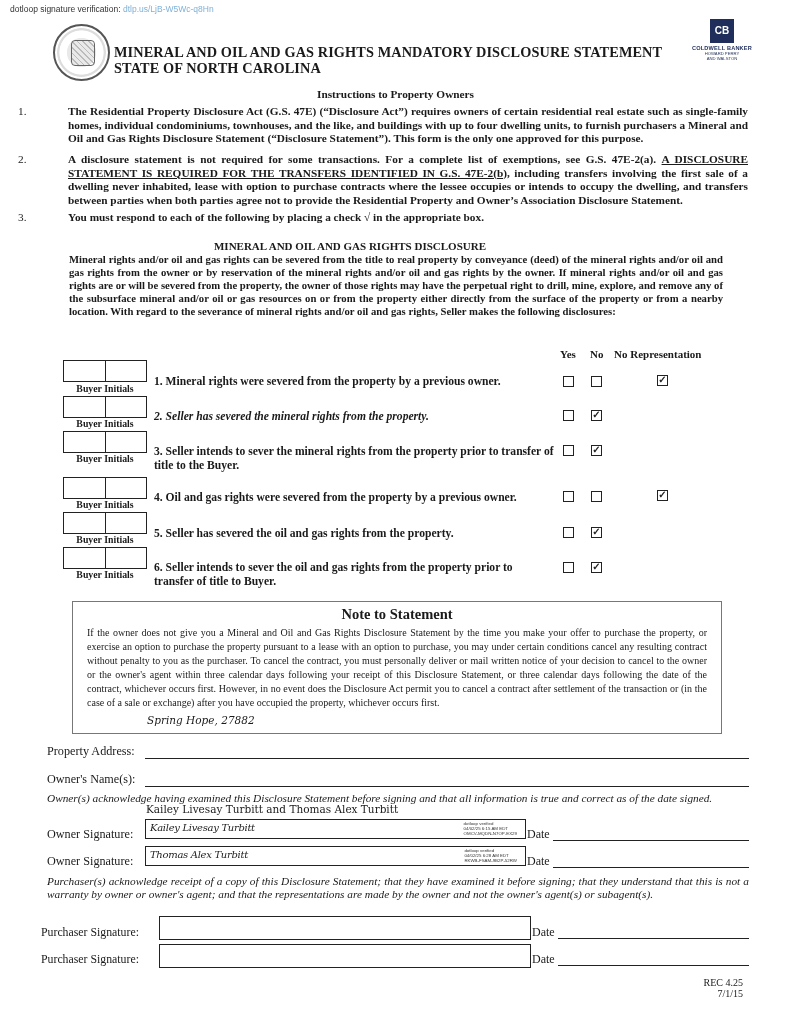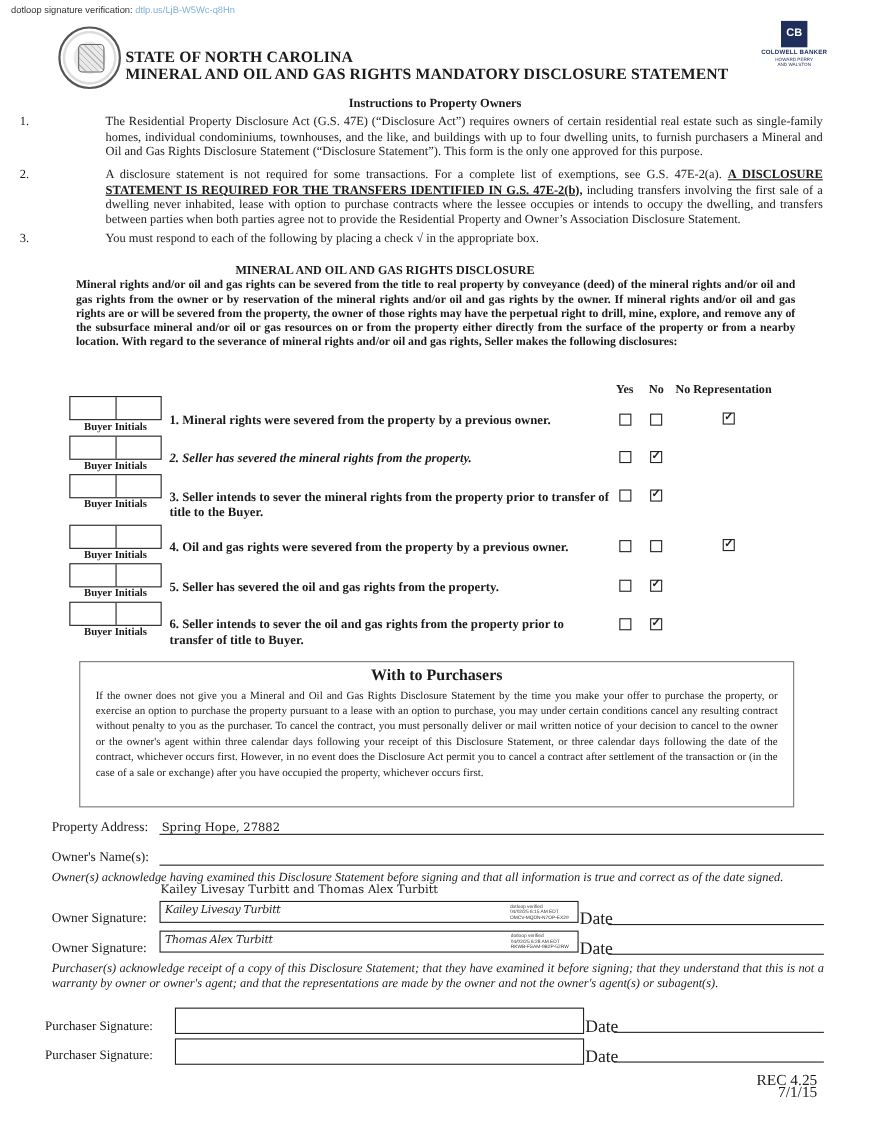--- a/index.html
+++ b/index.html
@@ -16,21 +16,21 @@
 
   .logo { position: absolute; left: 682px; top: 19px; width: 80px; text-align: center; }
   .logo .mark { width: 24px; height: 24px; margin: 0 auto; background: #1f2e5a; color: #fff; font-family: "Liberation Sans", sans-serif; font-weight: bold; font-size: 10px; line-height: 24px; }
   .logo .brand { font-family: "Liberation Sans", sans-serif; font-weight: bold; font-size: 5.6px; color: #1f2e5a; margin-top: 2px; letter-spacing: 0.2px; }
   .logo .sub { font-family: "Liberation Sans", sans-serif; font-size: 4.2px; color: #1f2e5a; line-height: 5px; }
 
   .instr-title { position: absolute; left: 0; width: 791px; top: 88px; text-align: center; font-weight: bold; font-size: 11.3px; }
 
   .ol { position: absolute; left: 18px; width: 730px; font-size: 11.3px; line-height: 13.5px; }
   .ol .num { position: absolute; left: 0; width: 20px; }
-  .ol .txt { margin-left: 78px; text-align: justify; }
+  .ol .txt { margin-left: 50px; text-align: justify; font-weight: bold; }
   .ol b.u { text-decoration: underline; }
 
   .sect-title { position: absolute; left: 0; width: 700px; top: 240px; text-align: center; font-size: 11px; font-weight: bold; }
   .sect-para { position: absolute; left: 69px; width: 654px; top: 253px; font-size: 10.7px; line-height: 13px; font-weight: bold; text-align: justify; color: #1a1a1a; }
 
   .colhead { position: absolute; top: 348px; font-weight: bold; font-size: 11px; }
 
   .initials { position: absolute; left: 63px; width: 84px; height: 22px; border: 1.2px solid #222; display: flex; }
   .initials .cell { flex: 1; border-right: 1.2px solid #222; }
   .initials .cell:last-child { border-right: none; }
@@ -47,37 +47,37 @@
   .field-label { position: absolute; font-size: 12.2px; }
   .field-line { position: absolute; border-bottom: 1px solid #222; height: 15px; }
   .field-val { position: absolute; font-family: "DejaVu Serif", "Liberation Serif", serif; font-size: 10.5px; }
   .italic-stmt { position: absolute; left: 47px; width: 702px; font-style: italic; font-size: 11.3px; line-height: 13px; text-align: justify; }
 
   .sig-box { position: absolute; left: 145px; width: 381px; height: 20px; border: 1.8px solid #222; }
   .sig-script { position: absolute; left: 4px; top: 2px; font-family: "DejaVu Serif", serif; font-style: italic; font-size: 10px; color: #222; letter-spacing: -0.3px; }
   .stamp { position: absolute; right: 8px; top: 1px; font-family: "Liberation Sans", sans-serif; font-size: 4.4px; line-height: 5px; color: #333; }
 
   .psig-box { position: absolute; left: 159px; width: 372px; height: 24px; border: 1.8px solid #222; }
-  .date-label { position: absolute; font-size: 16px; }
+  .date-label { position: absolute; font-size: 12px; }
   .date-line { position: absolute; border-bottom: 1px solid #222; height: 14px; }
 
-  .footer { position: absolute; right: 48px; top: 977px; font-size: 14px; text-align: right; line-height: 11px; }
+  .footer { position: absolute; right: 48px; top: 977px; font-size: 10px; text-align: right; line-height: 11px; }
 </style>
 </head>
 <body>
 
 <div class="verify">
   <span>dotloop signature verification:</span>
   <a>dtlp.us/LjB-W5Wc-q8Hn</a>
 </div>
 
 <div class="seal"></div>
 <div class="title">
+  <div>MINERAL AND OIL AND GAS RIGHTS MANDATORY DISCLOSURE STATEMENT</div>
   <div>STATE OF NORTH CAROLINA</div>
-  <div>MINERAL AND OIL AND GAS RIGHTS MANDATORY DISCLOSURE STATEMENT</div>
 </div>
 
 <div class="logo">
   <div class="mark">CB</div>
   <div class="brand">COLDWELL BANKER</div>
   <div class="sub">HOWARD PERRY</div>
   <div class="sub">AND WALSTON</div>
 </div>
 
 <div class="instr-title">Instructions to Property Owners</div>
@@ -152,27 +152,27 @@
 <div class="initials" style="top:547px;">
     <div class="cell"></div>
     <div class="cell"></div>
   </div>
 <div class="initials-label" style="top:569px;">Buyer Initials</div>
 <div class="q" style="top:561px;">6. Seller intends to sever the oil and gas rights from the property prior to transfer of title to Buyer.</div>
 <div class="cb" style="left:563px;top:562px;"></div>
 <div class="cb" style="left:591px;top:562px;">✓</div>
 
 <div class="note">
-  <h3>With to Purchasers</h3>
+  <h3>Note to Statement</h3>
   <p>If the owner does not give you a Mineral and Oil and Gas Rights Disclosure Statement by the time you make your offer to purchase the property, or exercise an option to purchase the property pursuant to a lease with an option to purchase, you may under certain conditions cancel any resulting contract without penalty to you as the purchaser. To cancel the contract, you must personally deliver or mail written notice of your decision to cancel to the owner or the owner's agent within three calendar days following your receipt of this Disclosure Statement, or three calendar days following the date of the contract, whichever occurs first. However, in no event does the Disclosure Act permit you to cancel a contract after settlement of the transaction or (in the case of a sale or exchange) after you have occupied the property, whichever occurs first.</p>
 </div>
 
 <div class="field-label" style="left:47px;top:744px;">Property Address:</div>
 <div class="field-line" style="left:145px;top:744px;width:604px;"></div>
-<div class="field-val" style="left:147px;top:746px;">Spring Hope, 27882</div>
+<div class="field-val" style="left:147px;top:714px;font-style:italic;">Spring Hope, 27882</div>
 
 <div class="field-label" style="left:47px;top:772px;">Owner's Name(s):</div>
 <div class="field-line" style="left:145px;top:772px;width:604px;"></div>
 <div class="field-val" style="left:146px;top:771px;margin-top:32px;">Kailey Livesay Turbitt and Thomas Alex Turbitt</div>
 
 <div class="italic-stmt" style="top:792px;">Owner(s) acknowledge having examined this Disclosure Statement before signing and that all information is true and correct as of the date signed.</div>
 
 <div class="field-label" style="left:47px;top:827px;">Owner Signature:</div>
 <div class="sig-box" style="top:819px;padding-left:13px;">
   <span class="sig-script">Kailey Livesay Turbitt</span>

